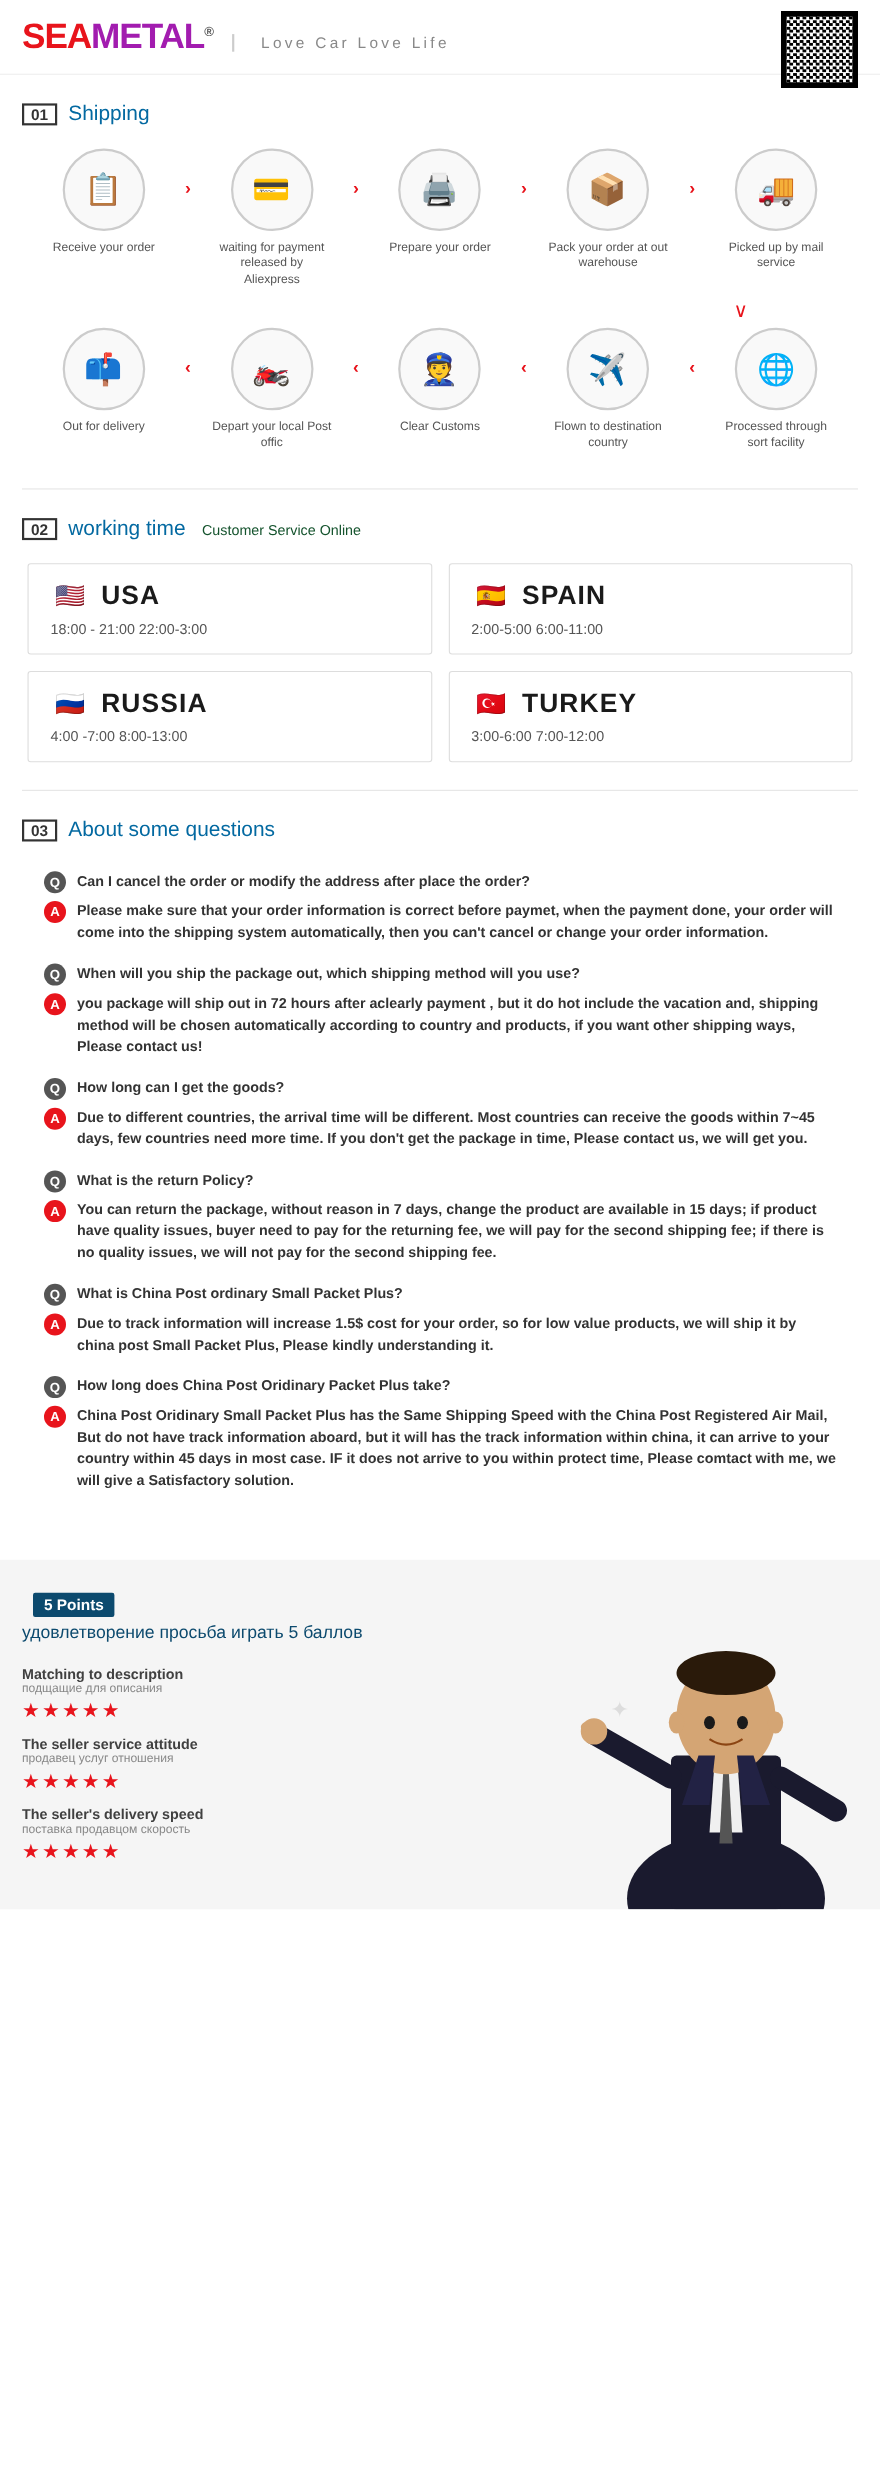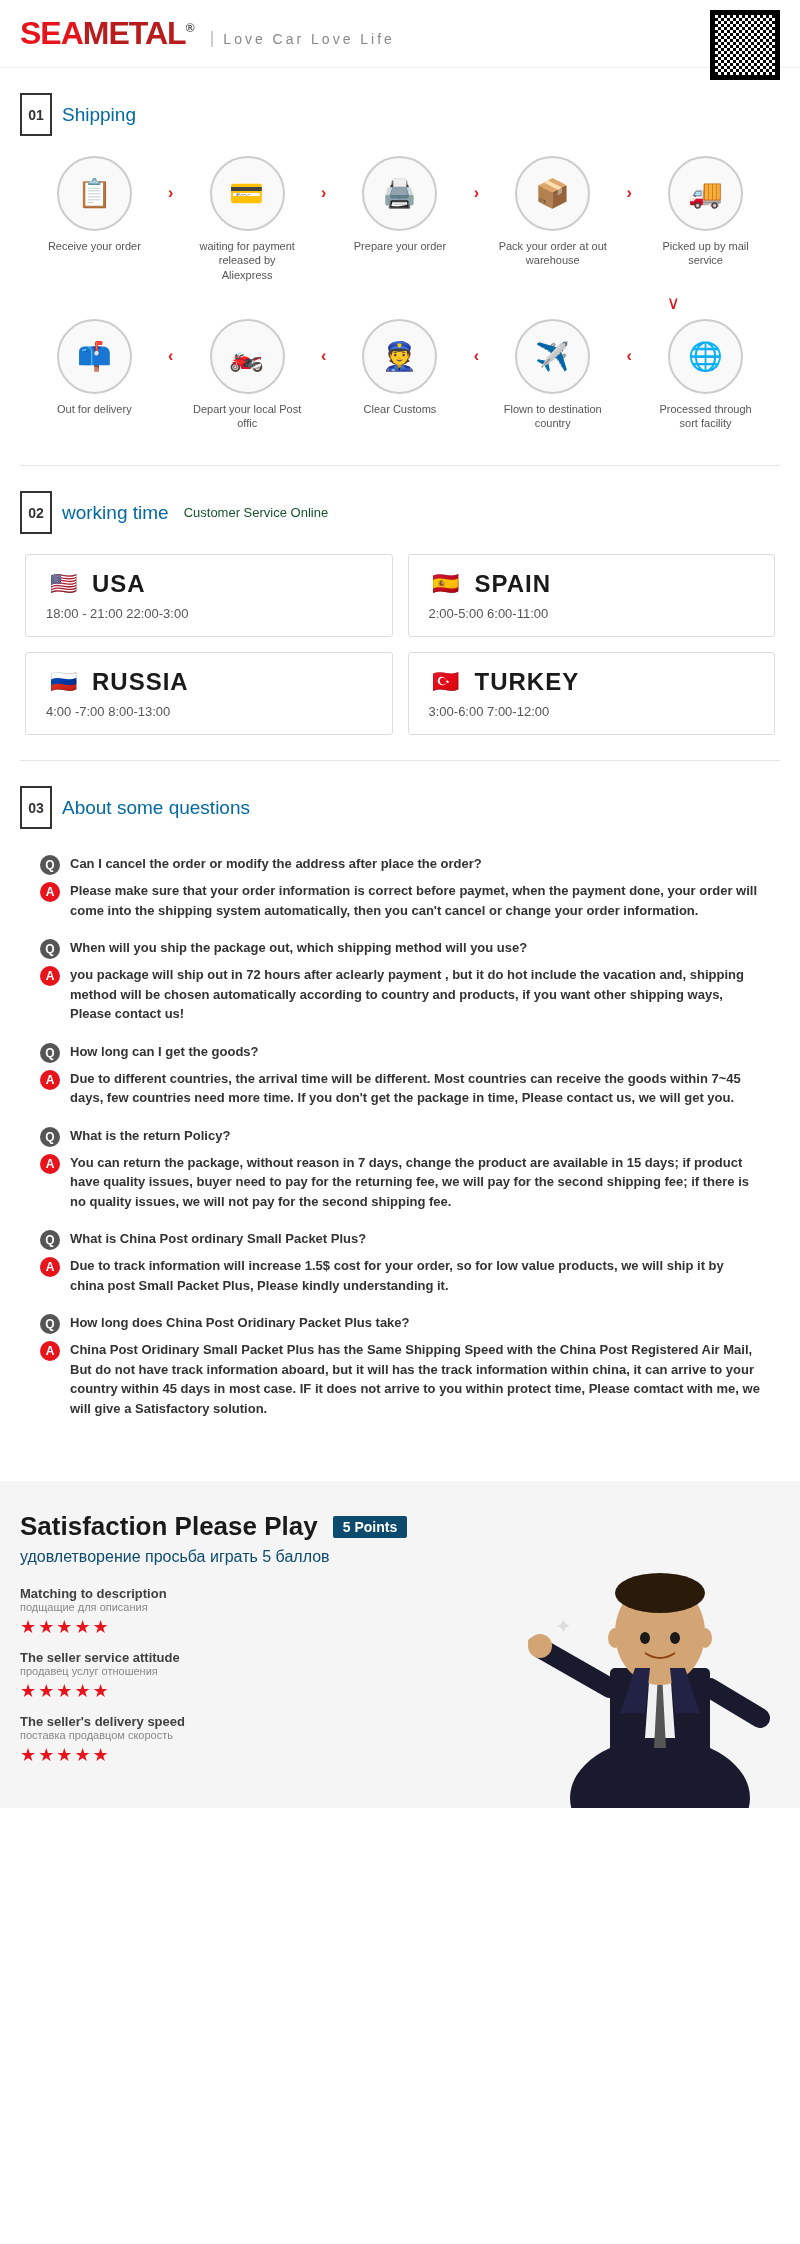--- a/index.html
+++ b/index.html
@@ -18,29 +18,29 @@
       border-bottom: 1px solid #eee;
       position: relative;
     }
     .logo-text {
       font-size: 32px;
       font-weight: 900;
       color: #1a1a1a;
       letter-spacing: -1px;
     }
     .logo-sea { color: #e8141c; text-align: right; }
-    .logo-metal { color: #b91c1c; }
+    .logo-metal { color: #a21caf; }
     .logo-reg { font-size: 12px; vertical-align: super; color: #555; }
     .logo-tagline {
       font-size: 14px;
       color: #888;
       margin-left: 10px;
       letter-spacing: 3px;
       border-left: 2px solid #ccc;
-      padding-left: 10px;
+      padding-left: 24px;
     }
     .qr-code {
       position: absolute;
       right: 20px;
       top: 10px;
       width: 70px;
       height: 70px;
       background: #000;
       display: flex;
       align-items: center;
@@ -57,21 +57,21 @@
       padding: 25px 20px;
     }
     .section-title {
       display: flex;
       align-items: center;
       margin-bottom: 20px;
       gap: 10px;
     }
     .section-num {
       width: 32px;
-      height: 43px;
+      height: 20px;
       border: 2px solid #333;
       display: flex;
       align-items: center;
       justify-content: center;
       font-size: 14px;
       font-weight: bold;
       color: #333;
       flex-shrink: 0;
     }
     .section-label {
@@ -479,21 +479,20 @@
         <span class="faq-text">China Post Oridinary Small Packet Plus has the Same Shipping Speed with the China Post Registered Air Mail, But do not have track information aboard, but it will has the track information within china, it can arrive to your country within 45 days in most case. IF it does not arrive to you within protect time, Please comtact with me, we will give a Satisfactory solution.</span>
       </div>
     </div>
 
   </div>
 </div>
 
 <div class="satisfaction">
   <div style="max-width: 460px;">
     <div style="display: flex; align-items: center; flex-wrap: wrap; gap: 5px; margin-bottom: 6px;">
-      <span class="satisfaction-title">Satisfaction Please Play</span>
       <span class="points-badge">5 Points</span>
     </div>
     <div class="satisfaction-sub">удовлетворение просьба играть 5 баллов</div>
 
     <div class="rating-item">
       <div class="rating-label">Matching to description</div>
       <div class="rating-sub">подщащие для описания</div>
       <div class="stars">★★★★★</div>
     </div>
 

